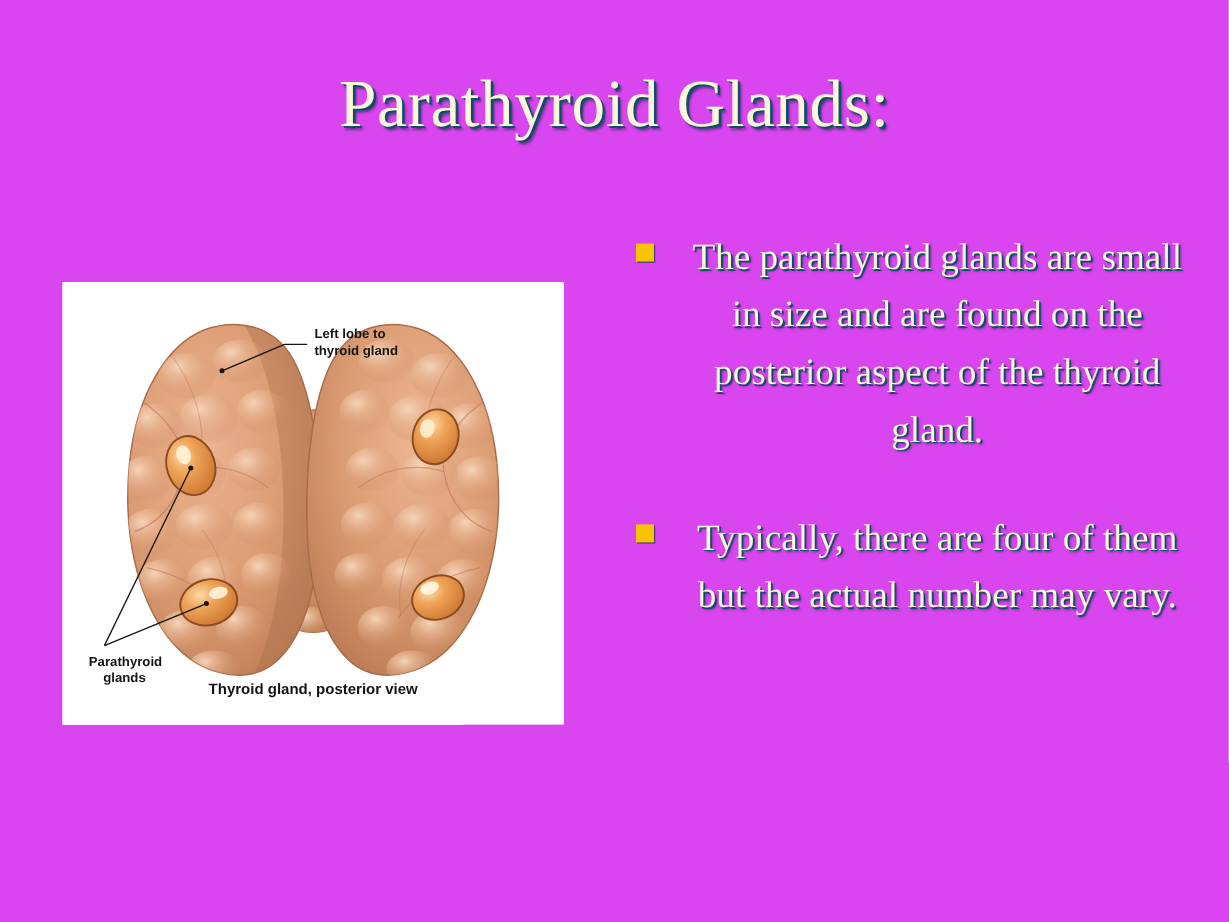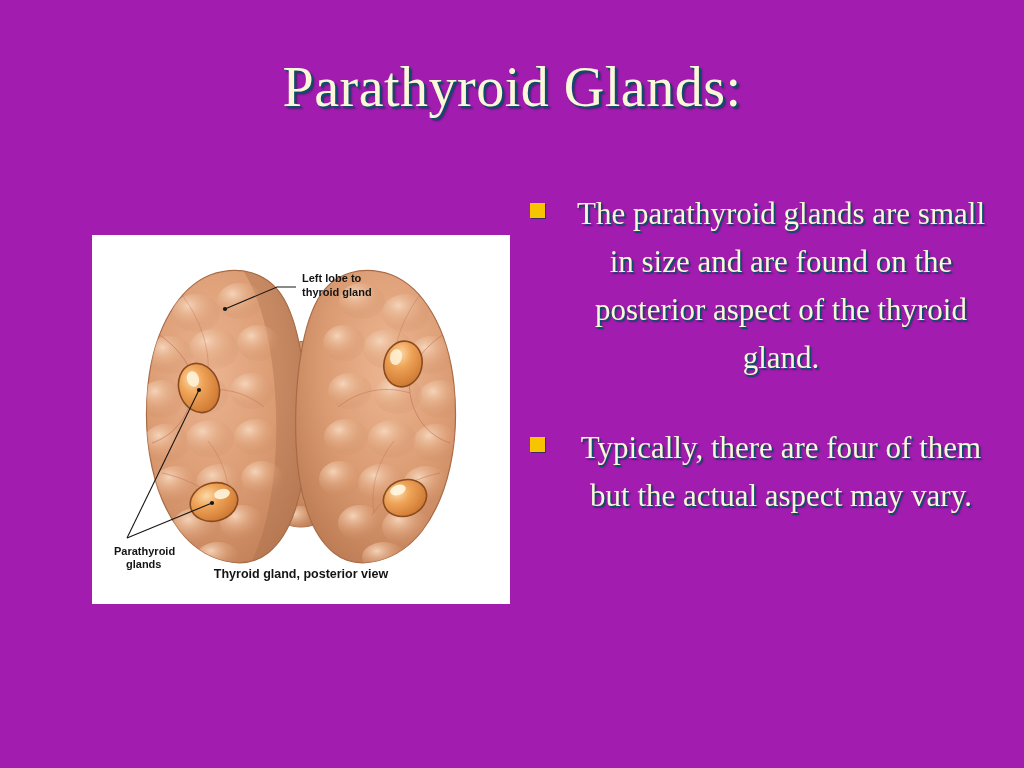--- a/index.html
+++ b/index.html
@@ -11,21 +11,21 @@
     width: 1024px;
     height: 768px;
     overflow: hidden;
     font-family: "Liberation Serif", "DejaVu Serif", serif;
   }
 
   #slide {
     position: relative;
     width: 1024px;
     height: 768px;
-    background: #a21caf;
+    background: #d946ef;
   }
 
   
   #slide-title {
     position: absolute;
     left: 0;
     top: 58px;
     width: 1024px;
     text-align: center;
     font-family: "Liberation Serif", "DejaVu Serif", serif;
@@ -75,21 +75,20 @@
   }
 
   
   #figure-panel {
     position: absolute;
     left: 52px;
     top: 235px;
     width: 334px;
     height: 369px;
     background: #FFFFFF;
-    margin-left: 40px;
   }
   #figure-svg {
     display: block;
     width: 418px;
     height: 369px;
   }
 
   .fig-label {
     font-family: "Liberation Sans", "DejaVu Sans", sans-serif;
     font-weight: bold;
@@ -274,17 +273,17 @@
 
   <div id="body-column">
 
     <div class="bullet-item">
       <span class="bullet-marker"></span>
       <span class="bullet-text">The parathyroid glands are small in size and are found on the posterior aspect of the thyroid gland.</span>
     </div>
 
     <div class="bullet-item">
       <span class="bullet-marker"></span>
-      <span class="bullet-text">Typically, there are four of them but the actual aspect may vary.</span>
+      <span class="bullet-text">Typically, there are four of them but the actual number may vary.</span>
     </div>
 
   </div>
 </div>
 
 </body></html>

